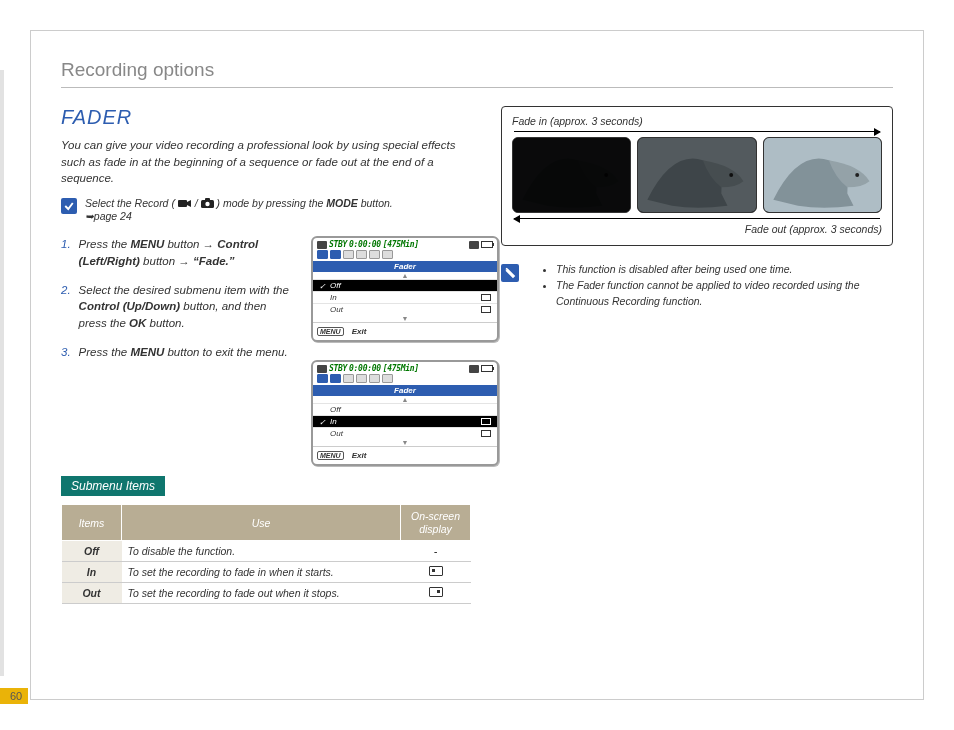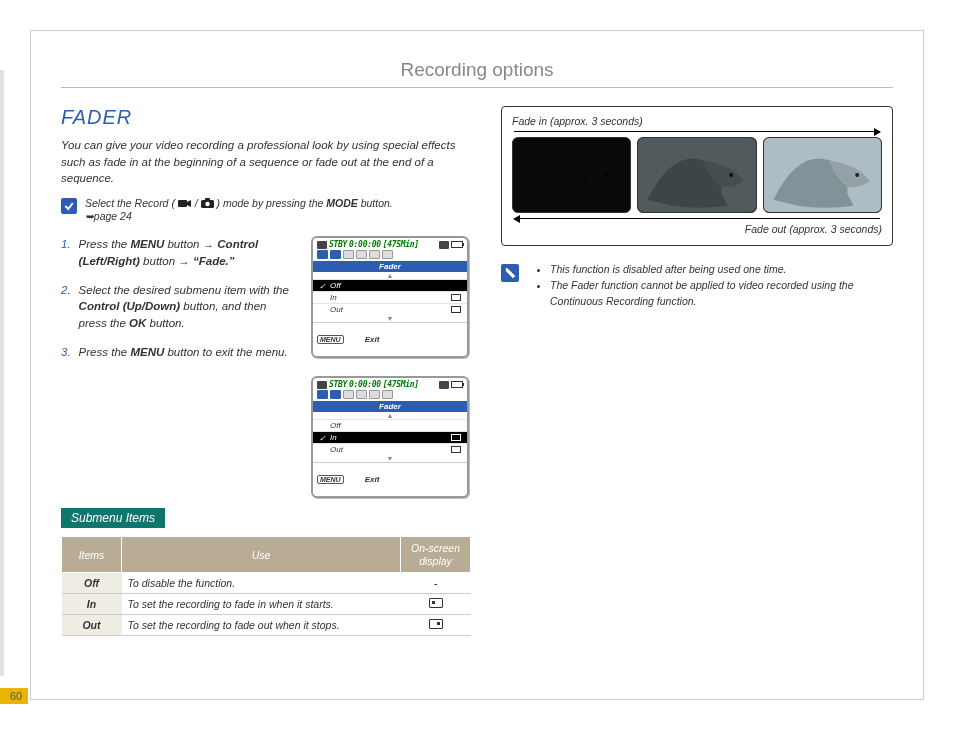--- a/index.html
+++ b/index.html
@@ -13,21 +13,21 @@
   }
   .page {
     position: absolute;
     left: 30px; top: 30px; right: 30px; bottom: 30px;
     border: 1px solid #ccc;
     padding: 28px 30px 20px 30px;
     display: flex;
     flex-direction: column;
   }
   .header {
-    text-align: center;
+    text-align: left;
     color: #888;
     font-size: 19px;
     font-weight: 400;
     border-bottom: 1px solid #bbb;
     padding-bottom: 6px;
     margin-bottom: 18px;
   }
   .columns { display: flex; gap: 30px; flex:1;font-style:italic; }
   .col-left { width: 410px; }
   .col-right { flex: 1; }
@@ -35,40 +35,40 @@
   .intro { font-size: 11.5px; line-height: 1.45; margin-bottom: 10px; }
   .note-row { display:flex; align-items:flex-start; gap:8px; font-size:10.5px; margin-bottom:14px; }
   .check-icon { width:16px; height:16px; background:#2d5db0; border-radius:2px; display:flex; align-items:center; justify-content:center; flex-shrink:0; margin-top:1px;}
   .check-icon svg { width:12px; height:12px; stroke:#fff; stroke-width:2.5; fill:none; }
   .steps-area { display:flex; gap:14px; align-items:flex-start; }
   .steps { flex:1; }
   .step { display:flex; gap:8px; font-size:11.5px; line-height:1.45; margin-bottom:12px; }
   .step-num { color:#2d5db0; font-weight:400; }
   .screenshots { width:160px; display:flex; flex-direction:column; gap:18px; }
   .lcd {
-    width:158px; border:2px solid #999; border-radius:6px; background:#fff; font-size:8px; overflow:hidden;
+    width:188px; border:2px solid #999; border-radius:6px; background:#fff; font-size:8px; overflow:hidden;
     box-shadow: 1px 1px 0 #bbb;
   }
   .lcd-top { display:flex; align-items:center; gap:2px; padding:2px 4px 1px 4px; font-family: monospace; font-weight:bold; color:#070;}
   .lcd-top .mini-ico { width:10px; height:8px; background:#444; border-radius:1px; }
   .lcd-top .txt { font-size:8px; letter-spacing:-0.3px; }
   .lcd-top .right { margin-left:auto; display:flex; gap:2px; }
   .lcd-top .batt { width:12px; height:7px; border:1px solid #333; position:relative; }
   .lcd-top .batt:after { content:""; position:absolute; right:-2px; top:1px; width:1.5px; height:3px; background:#333; }
   .lcd-icons-row { display:flex; gap:2px; padding:0 4px 2px 4px; align-items:center; }
   .lcd-icons-row .ic { width:11px; height:9px; background:#ddd; border:1px solid #999; border-radius:1px; }
   .lcd-icons-row .ic.blue { background:#2d5db0; border-color:#2d5db0; }
   .lcd-menu-title { background:#2d5db0; color:#fff; font-size:8px; font-weight:bold; text-align:center; padding:1px 0; }
   .lcd-row { display:flex; align-items:center; padding:1px 6px; font-size:8px; gap:4px; border-top:1px solid #e4e4e4;}
   .lcd-row.sel { background:#000; color:#fff; }
   .lcd-row .chk { width:7px; height:7px; }
   .lcd-row .chk.on::before { content:"✓"; font-size:8px; }
   .lcd-row .rind { margin-left:auto; width:10px; height:7px; border:1px solid currentColor; position:relative; }
   .lcd-arrow { text-align:center; font-size:7px; color:#888; line-height:1; }
-  .lcd-bottom { display:flex; align-items:center; gap:21px; padding:12px 4px; border-top:1px solid #ccc; font-size:8px; font-weight:bold;}
+  .lcd-bottom { display:flex; align-items:center; gap:8px; padding:4px 4px; border-top:1px solid #ccc; font-size:8px; font-weight:bold;}
   .lcd-bottom .mbtn { border:1px solid #555; padding:0 2px; border-radius:2px; font-size:7px; }
 
   .submenu-label { background:#0f766e; color:#fff; font-size:12px; padding:3px 10px; display:inline-block; margin-top:10px; margin-bottom:8px;}
   table.submenu { width:100%; border-collapse: collapse; font-size:10.5px; }
   table.submenu th { background:#b8ad94; color:#fff; font-weight:400; padding:5px 6px; font-size:10.5px; border:1px solid #fff; text-align:center; line-height:1.2;}
   table.submenu td { padding:4px 6px; border-bottom:1px solid #ccc; vertical-align:middle;}
   table.submenu td.item { background:#efece4; text-align:center; font-weight:bold; width:60px;}
   table.submenu td.disp { text-align:center; width:70px; }
   .osd-ic { display:inline-block; width:14px; height:10px; border:1.5px solid #333; border-radius:1px; position:relative; }
   .osd-ic::after { content:""; position:absolute; left:2px; top:2px; width:3px; height:3px; background:#333; }
@@ -79,21 +79,21 @@
   .fade-label-top { margin-bottom:4px; }
   .arrow-right { height:0; border-top:1.5px solid #000; position:relative; margin:0 2px 5px 2px;}
   .arrow-right::after { content:""; position:absolute; right:-1px; top:-4px; border-left:7px solid #000; border-top:4px solid transparent; border-bottom:4px solid transparent;}
   .thumbs { display:flex; gap:6px; margin-bottom:5px;}
   .thumb { flex:1; height:76px; border:1.5px solid #333; border-radius:6px; background:#000; overflow:hidden; position:relative;}
   .thumb svg { width:100%; height:100%; }
   .arrow-left { height:0; border-top:1.5px solid #000; position:relative; margin:4px 2px 4px 2px;}
   .arrow-left::before { content:""; position:absolute; left:-1px; top:-4px; border-right:7px solid #000; border-top:4px solid transparent; border-bottom:4px solid transparent;}
   .fade-label-bottom { text-align:right; margin-top:2px; }
 
-  .notes2 { display:flex; gap:15px; margin-top:16px; font-size:10.5px; line-height:1.5;}
+  .notes2 { display:flex; gap:21px; margin-top:16px; font-size:10.5px; line-height:1.5;}
   .note-icon2 { width:18px; height:18px; background:#2d5db0; border-radius:2px; display:flex; align-items:center; justify-content:center; flex-shrink:0; margin-top:2px;}
   .note-icon2 svg { width:12px; height:12px; fill:#fff; }
   .notes2 ul { list-style: disc; padding-left:16px; }
 
   .page-num {
     position:absolute; left:0; bottom:26px;
     background:#eab308; color:#555; font-size:11px; padding:2px 6px 2px 10px;
   }
   .side-stripe { position:absolute; left:0; top:70px; bottom:54px; width:4px; background:#e2e2e2;}
 </style>

